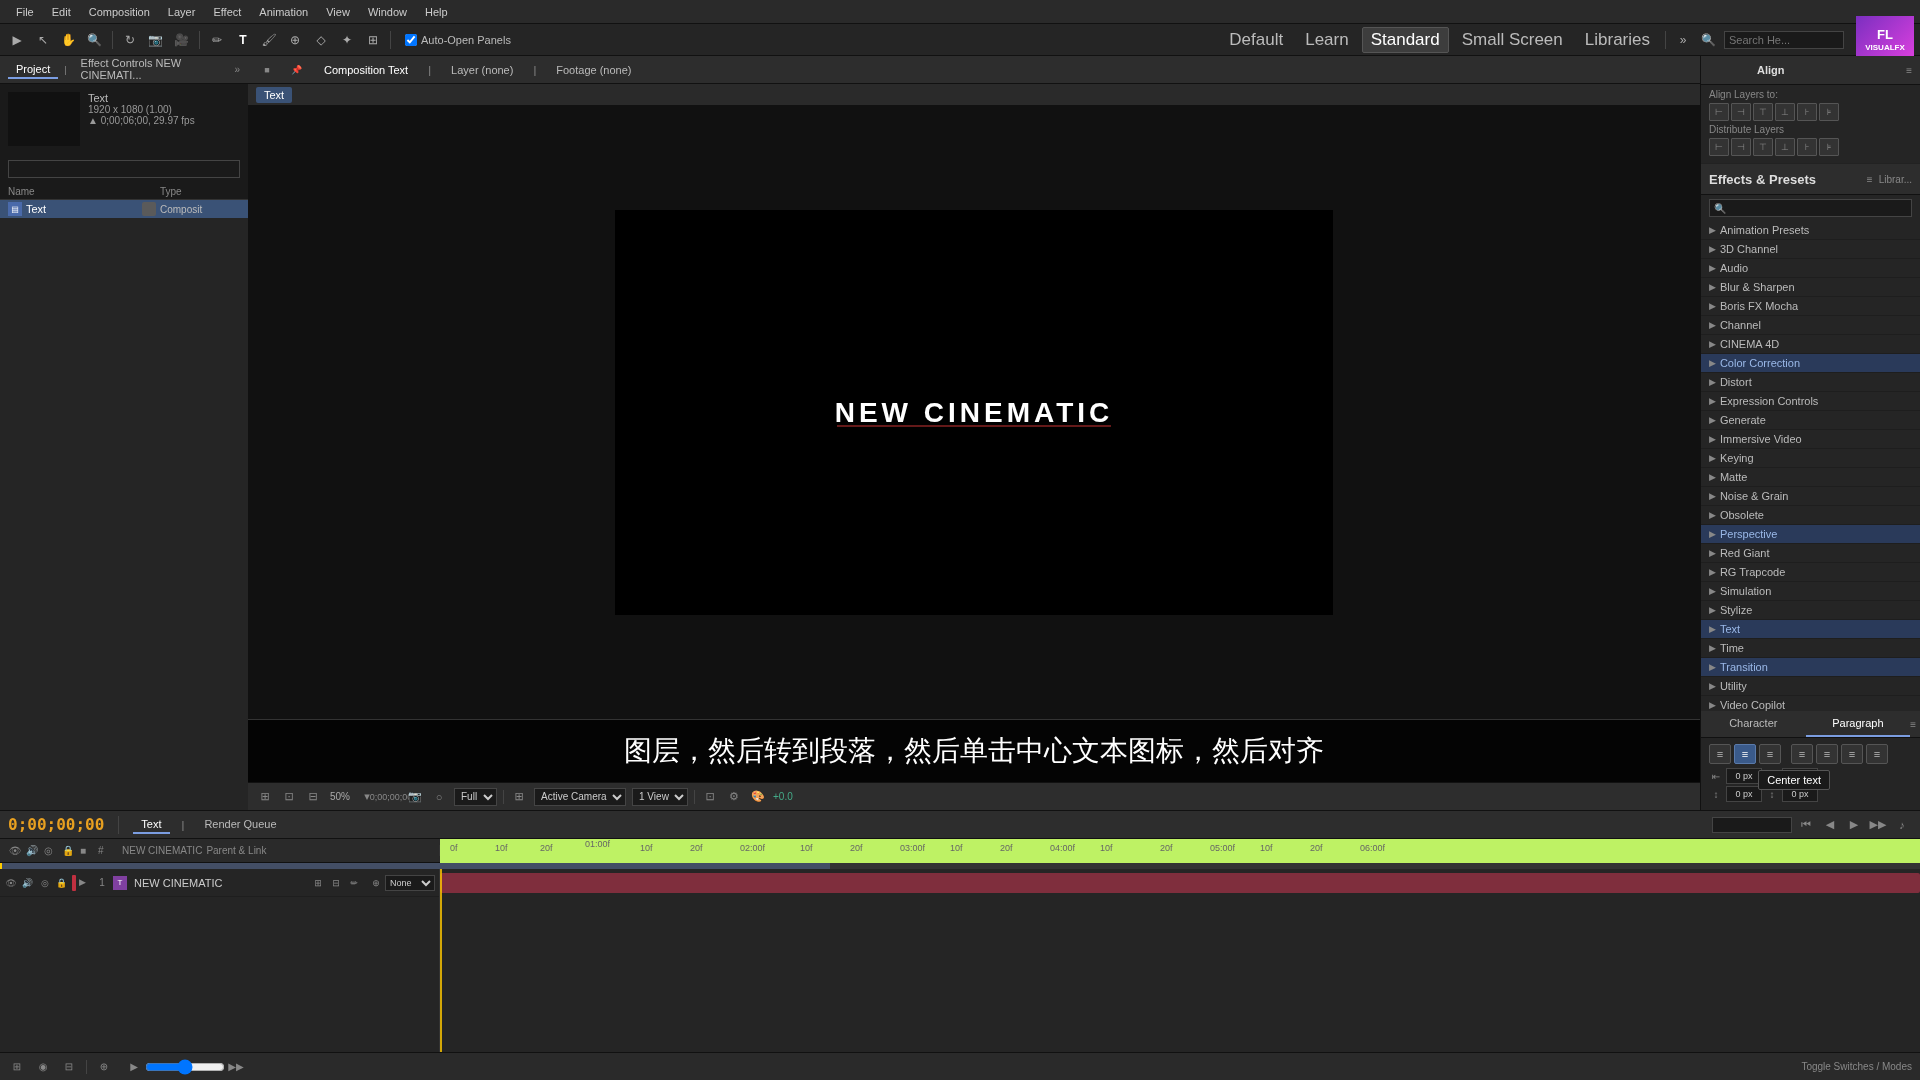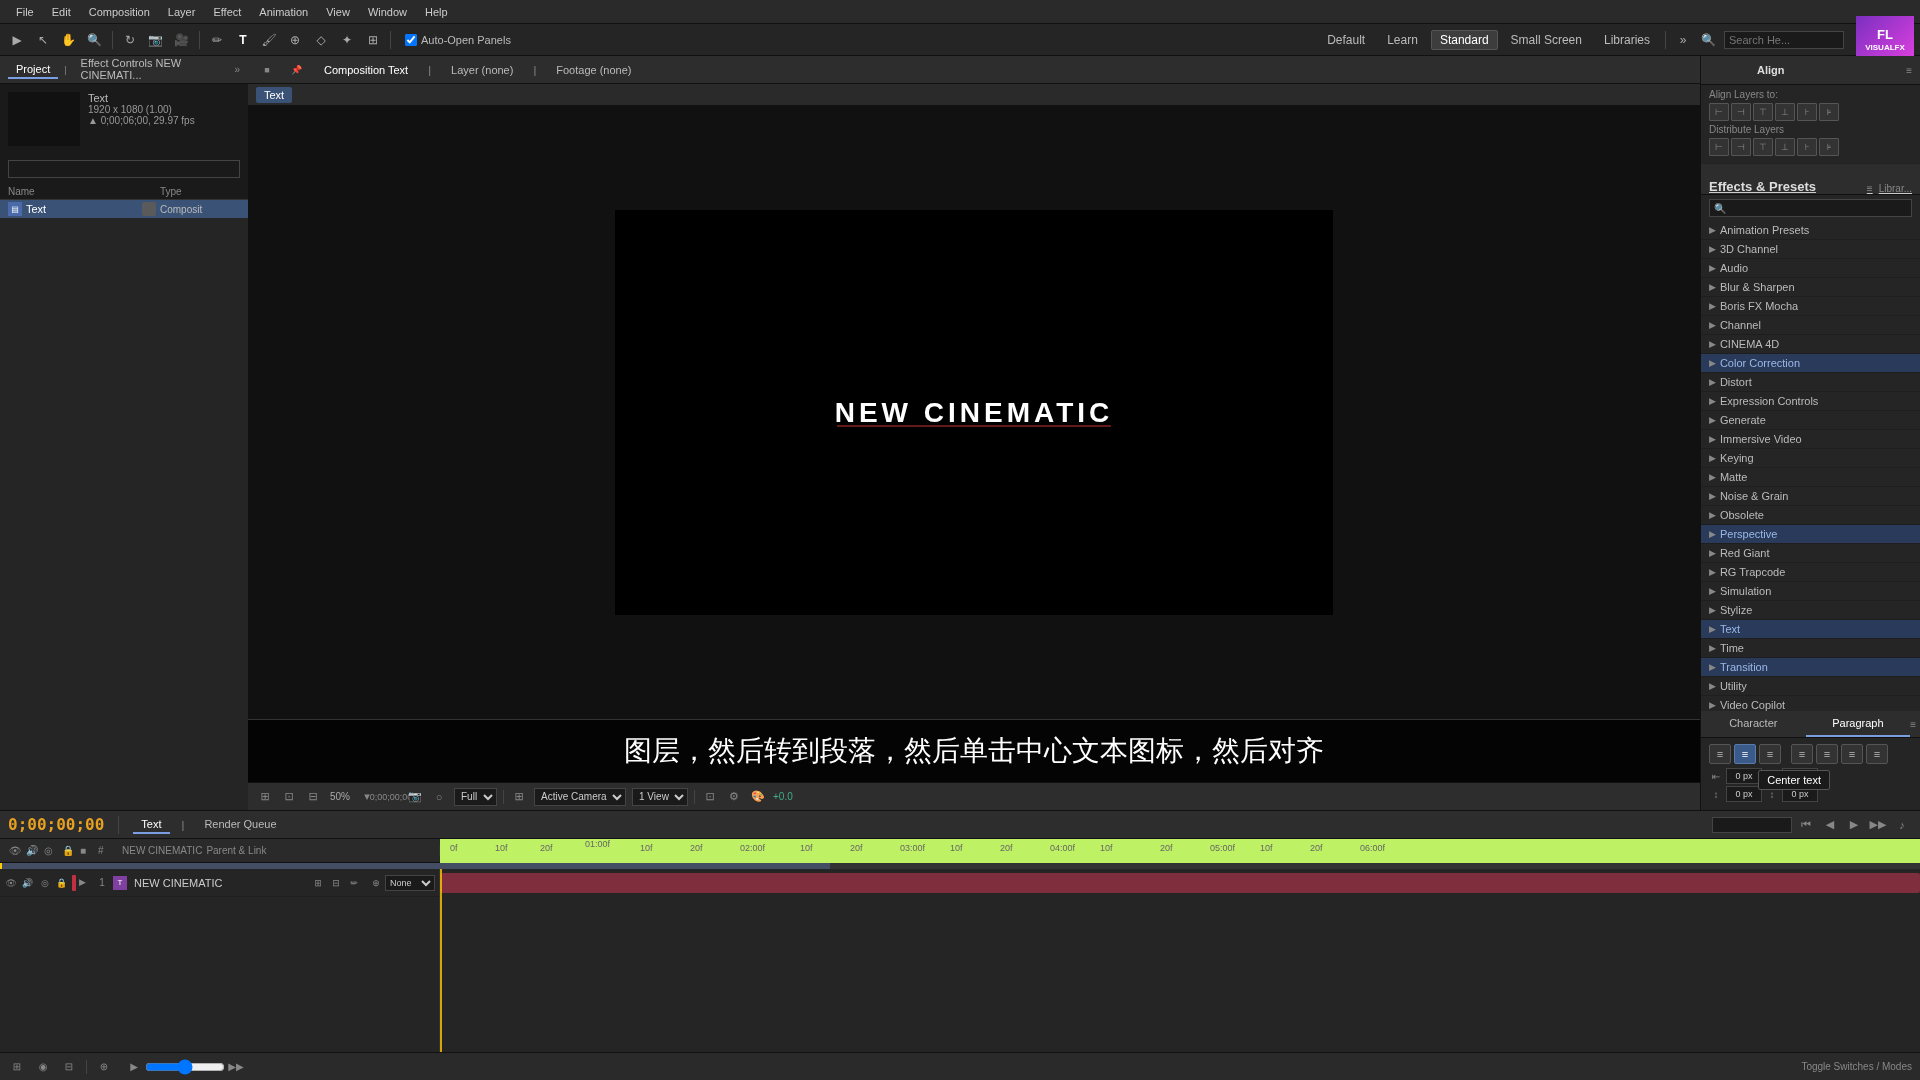--- a/index.html
+++ b/index.html
@@ -75,21 +75,21 @@
       margin-left: auto;
       display: flex;
       align-items: center;
       gap: 4px;
     }
     .workspace-btn {
       padding: 2px 8px;
       background: transparent;
       border: 1px solid transparent;
       color: #bbb;
-      font-size: 12px;
+      font-size: 17px;
       cursor: pointer;
       border-radius: 2px;
     }
     .workspace-btn.active {
       background: #3d3d3d;
       border-color: #555;
       color: #fff;
     }
     .search-box {
       width: 120px;
@@ -822,21 +822,21 @@
           <button class="align-btn">⊢</button>
           <button class="align-btn">⊣</button>
           <button class="align-btn">⊤</button>
           <button class="align-btn">⊥</button>
           <button class="align-btn">⊦</button>
           <button class="align-btn">⊧</button>
         </div>
       </div>
 
       <div style="background:#2d2d2d;border-bottom:1px solid #111;border-top:1px solid #222;">
-        <div style="height:30px;display:flex;align-items:flex-end;padding:0 8px;gap:6px;text-decoration:underline;">
+        <div style="height:30px;display:flex;align-items:center;padding:0 8px;gap:6px;">
           <span style="font-size:13px;font-weight:bold;color:#ddd;">Effects &amp; Presets</span>
           <button style="margin-left:auto;background:transparent;border:none;color:#888;cursor:pointer;font-size:10px;">≡</button>
           <button style="background:transparent;border:none;color:#888;cursor:pointer;font-size:10px;">Librar...</button>
         </div>
       </div>
       <input class="effects-search" type="text" placeholder="🔍" style="">
       <div class="effects-list">
       <div class="effect-category">
             <span class="effect-chevron">▶</span>
             <span>Animation Presets</span>

